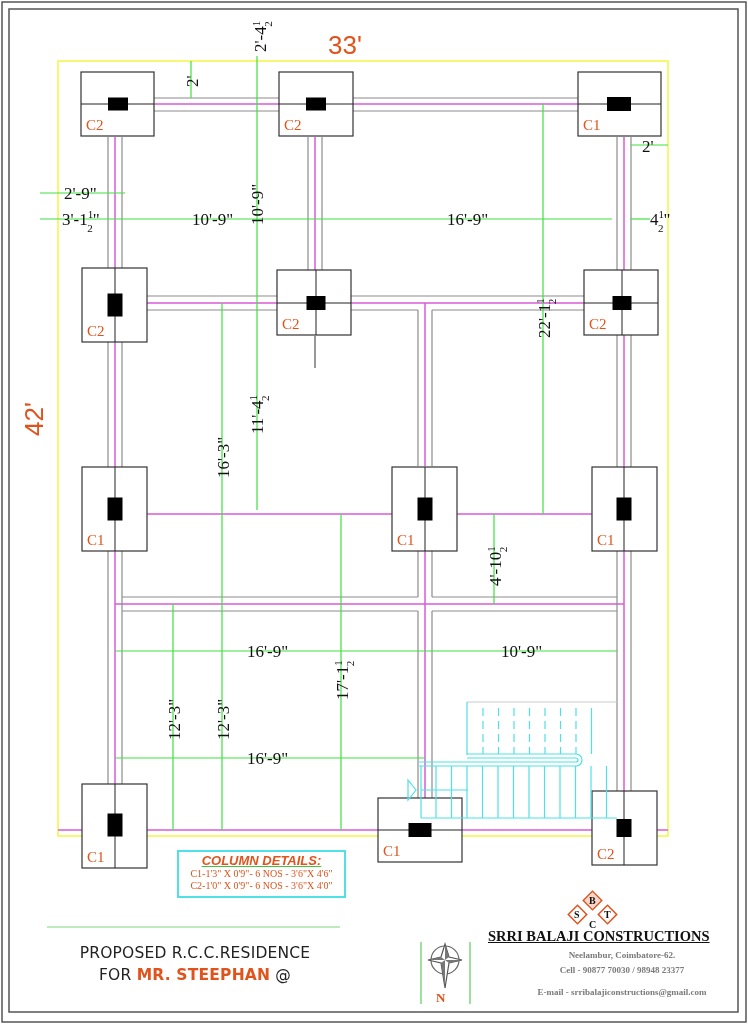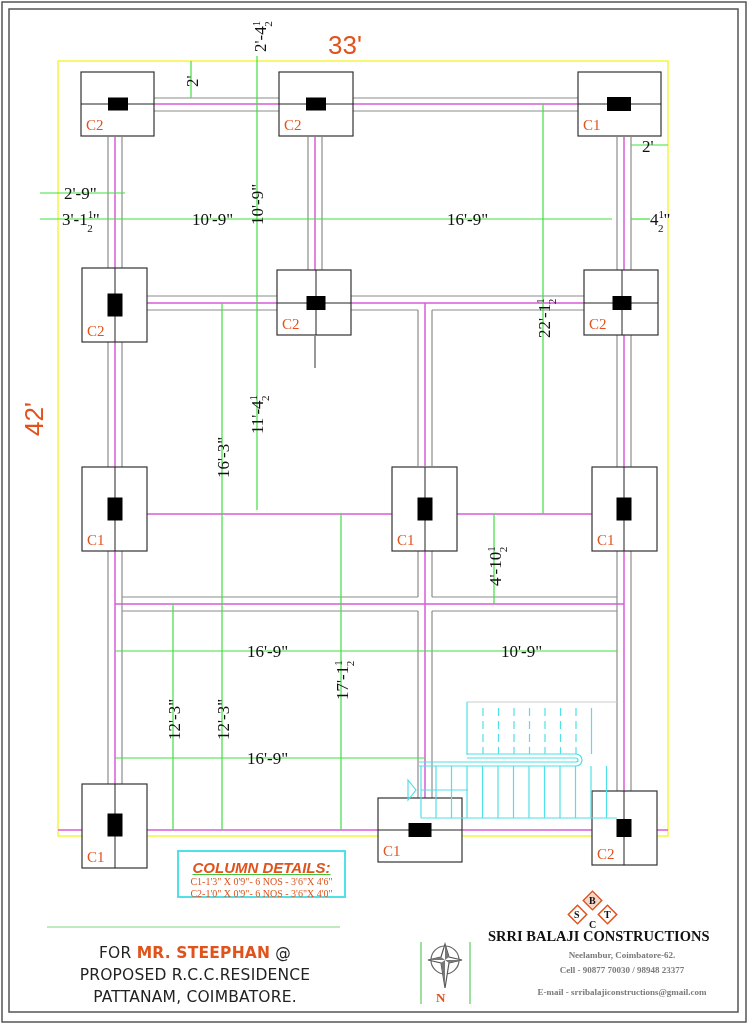--- a/index.html
+++ b/index.html
@@ -7,24 +7,24 @@
   #plan { position:absolute; left:0; top:0; width:748px; height:1024px; }
   .dimtxt { font-family:"Liberation Serif", serif; font-size:17px; fill:#111; }
   .ctag { font-family:"Liberation Serif", serif; font-size:15px; fill:#e0531c; }
   .bigdim { font-family:"Liberation Sans", sans-serif; font-size:26px; fill:#e0531c; }
   #title-block { position:absolute; left:40px; top:942px; width:310px; text-align:center;
     font-family:"DejaVu Sans", sans-serif; font-size:15.5px; color:#222; line-height:22px; letter-spacing:0.2px; }
   #title-block .client { color:#e0531c; font-weight:bold; }
   #column-details { position:absolute; left:177px; top:850px; width:165px; height:44px;
     border:2px solid #4fe0e8; background:#fff; text-align:center; }
   #column-details .hdr { font-family:"Liberation Sans", sans-serif; font-weight:bold; font-style:italic;
-    font-size:15px; color:#e0531c; margin-top:7px; text-decoration:underline; text-decoration-color:#3ec43e; }
+    font-size:13px; color:#e0531c; margin-top:1px; text-decoration:underline; text-decoration-color:#3ec43e; }
   #column-details .row { font-family:"Liberation Serif", serif; font-size:10px; color:#e0531c; line-height:12px; }
   #company { position:absolute; left:488px; top:928px; width:240px; }
-  #company .name { font-family:"Liberation Serif", serif; font-weight:bold; font-size:14.5px; color:#111; white-space:nowrap; }
+  #company .name { font-family:"Liberation Serif", serif; font-weight:bold; font-size:14.5px; color:#111; white-space:nowrap;text-decoration:underline; }
   #company .tag { font-family:"Liberation Serif", serif; font-weight:bold; font-size:12px; color:#e0531c; margin:4px 0 0 2px; text-align:center; width:210px; }
   #company .addr { font-family:"Liberation Serif", serif; font-weight:bold; font-size:9px; color:#7a7a7a; line-height:10px; margin:5px 0 0 28px; white-space:nowrap;text-align:center; }
   #north-label { position:absolute; left:436px; top:990px; font-family:"Liberation Serif", serif; font-weight:bold; font-size:13px; color:#e0531c; }
 </style>
 </head>
 <body>
 
 <svg id="plan" viewBox="0 0 748 1024" xmlns="http://www.w3.org/2000/svg">
 
   <rect x="2" y="2" width="744" height="1020" fill="none" stroke="#555" stroke-width="1.5"></rect>
@@ -253,23 +253,22 @@
   </g>
 </svg>
 
 <div id="column-details">
   <div class="hdr">COLUMN DETAILS:</div>
   <div class="row">C1-1'3" X 0'9"- 6 NOS - 3'6"X 4'6"</div>
   <div class="row">C2-1'0" X 0'9"- 6 NOS - 3'6"X 4'0"</div>
 </div>
 
 <div id="title-block">
+  <div>PROPOSED R.C.C.RESIDENCE</div>
   <div><span>FOR </span><span class="client">MR. STEEPHAN</span><span> @</span></div>
-  <div>PROPOSED R.C.C.RESIDENCE</div>
-  <div>PATTANAM, COIMBATORE.</div>
 </div>
 
 <div id="north-label">N</div>
 
 <div id="company">
   <div class="name">SRRI BALAJI CONSTRUCTIONS</div>
   <div class="addr">Neelambur, Coimbatore-62.</div>
   <div class="addr" style="margin-top:5px">Cell - 90877 70030 / 98948 23377</div>
   <div class="addr" style="margin-top:12px">E-mail - srribalajiconstructions@gmail.com</div>
 </div>

